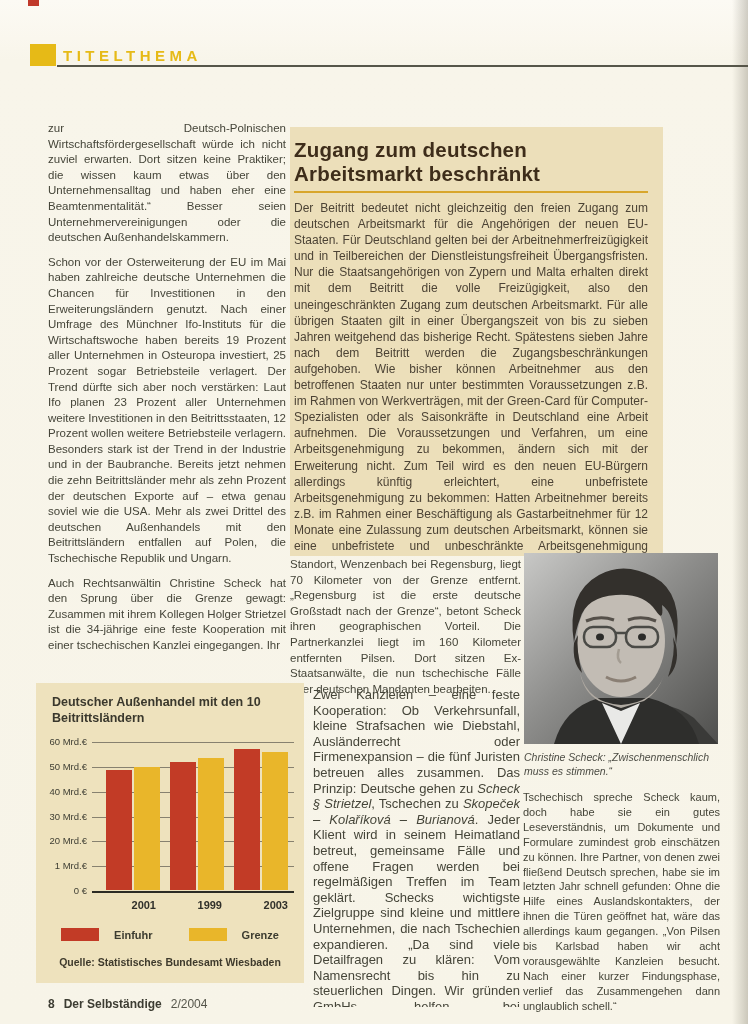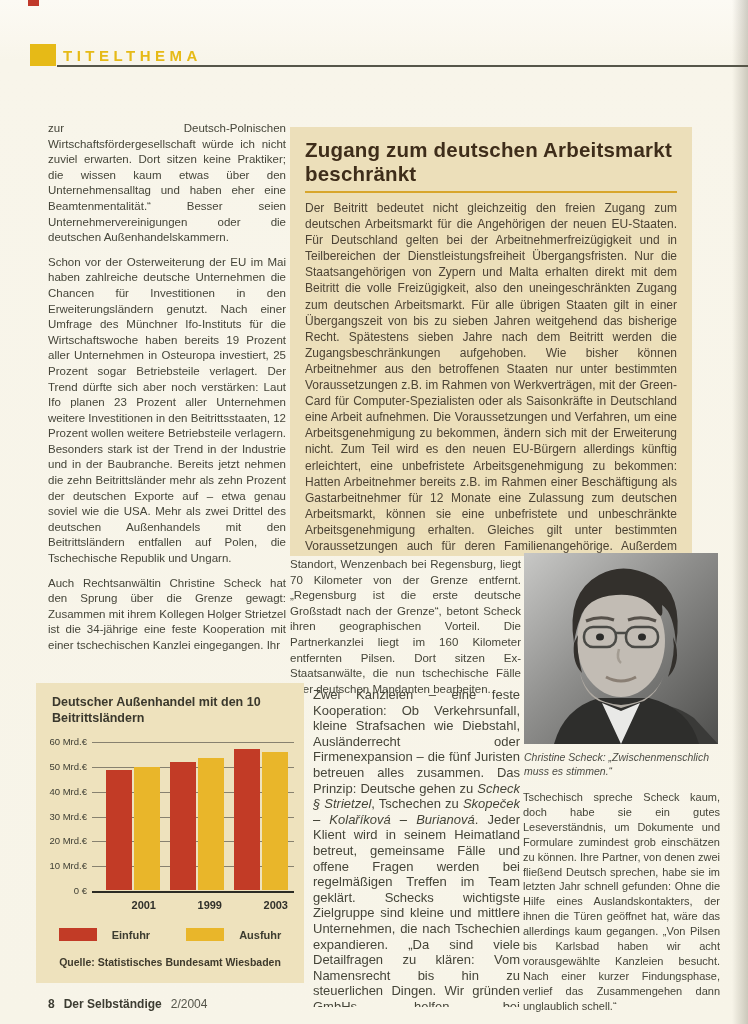--- a/index.html
+++ b/index.html
@@ -27,22 +27,22 @@
     position:absolute;left:48px;top:121px;width:238px;
     font-size:11.5px;line-height:15.6px;color:#454539;text-align:justify;
   }
   .col-left p{margin:0 0 9px 0;}
   .col-left h2{
     font-size:14.5px;line-height:17px;color:#3a3a30;margin:11px 0 7px 0;
     font-weight:bold;text-align:left;
   }
 
   .info-box{
-    position:absolute;left:290px;top:127px;width:402px;height:429px;
-    background:#ecdfba;box-sizing:border-box;padding:9px 15px 10px 15px;overflow:hidden;
+    position:absolute;left:290px;top:127px;width:373px;height:429px;
+    background:#ecdfba;box-sizing:border-box;padding:9px 15px 10px 4px;overflow:hidden;
   }
   .info-box h1{
     font-size:20.5px;font-weight:bold;color:#3e2d1a;margin:2px 0 5px 0;letter-spacing:0.2px;
   }
   .info-box .box-rule{height:2px;background:#d8a62c;margin:0 0 7px 0;}
   .info-box p{
     font-size:12px;line-height:16.1px;text-align:justify;color:#4c4335;margin:0 0 2px 0;
   }
 
   .mid-p1{
@@ -135,21 +135,21 @@
         <div class="ytick" style="top: 0%;">60 Mrd.€</div>
         <div class="gridline" style="top: 16.6667%;"></div>
         <div class="ytick" style="top: 16.6667%;">50 Mrd.€</div>
         <div class="gridline" style="top: 33.3333%;"></div>
         <div class="ytick" style="top: 33.3333%;">40 Mrd.€</div>
         <div class="gridline" style="top: 50%;"></div>
         <div class="ytick" style="top: 50%;">30 Mrd.€</div>
         <div class="gridline" style="top: 66.6667%;"></div>
         <div class="ytick" style="top: 66.6667%;">20 Mrd.€</div>
         <div class="gridline" style="top: 83.3333%;"></div>
-        <div class="ytick" style="top: 83.3333%;">10 Mrd.€</div>
+        <div class="ytick" style="top: 83.3333%;">1 Mrd.€</div>
         <div class="gridline axisline" style="top: 100%;"></div>
         <div class="ytick" style="top: 100%;">0 €</div>
         <div class="bar-groups">
           <div class="bar-group">
             <div class="bar" style="height: 80.8333%; background: rgb(194, 59, 38);"></div>
             <div class="bar" style="height: 83.3333%; background: rgb(233, 182, 42);"></div>
           </div>
           <div class="bar-group">
             <div class="bar" style="height: 86.6667%; background: rgb(194, 59, 38);"></div>
             <div class="bar" style="height: 89.1667%; background: rgb(233, 182, 42);"></div>
@@ -165,21 +165,21 @@
         <div class="xlabel">1999</div>
         <div class="xlabel">2003</div>
       </div>
     <div class="chart-legend">
         <div class="legend-item">
           <span class="swatch" style="background: rgb(194, 59, 38);"></span>
           <span>Einfuhr</span>
         </div>
         <div class="legend-item">
           <span class="swatch" style="background: rgb(233, 182, 42);"></span>
-          <span>Ausfuhr</span>
+          <span>Grenze</span>
         </div>
       </div>
     <div class="chart-source">Quelle: Statistisches Bundesamt Wiesbaden</div>
   </div>
 
   <div class="photo">
     <svg viewBox="0 0 194 191" preserveAspectRatio="none">
       <defs>
         <linearGradient id="bgGrad" x1="0" y1="0" x2="1" y2="1">
           <stop offset="0" stop-color="#c8c8c6"></stop>

